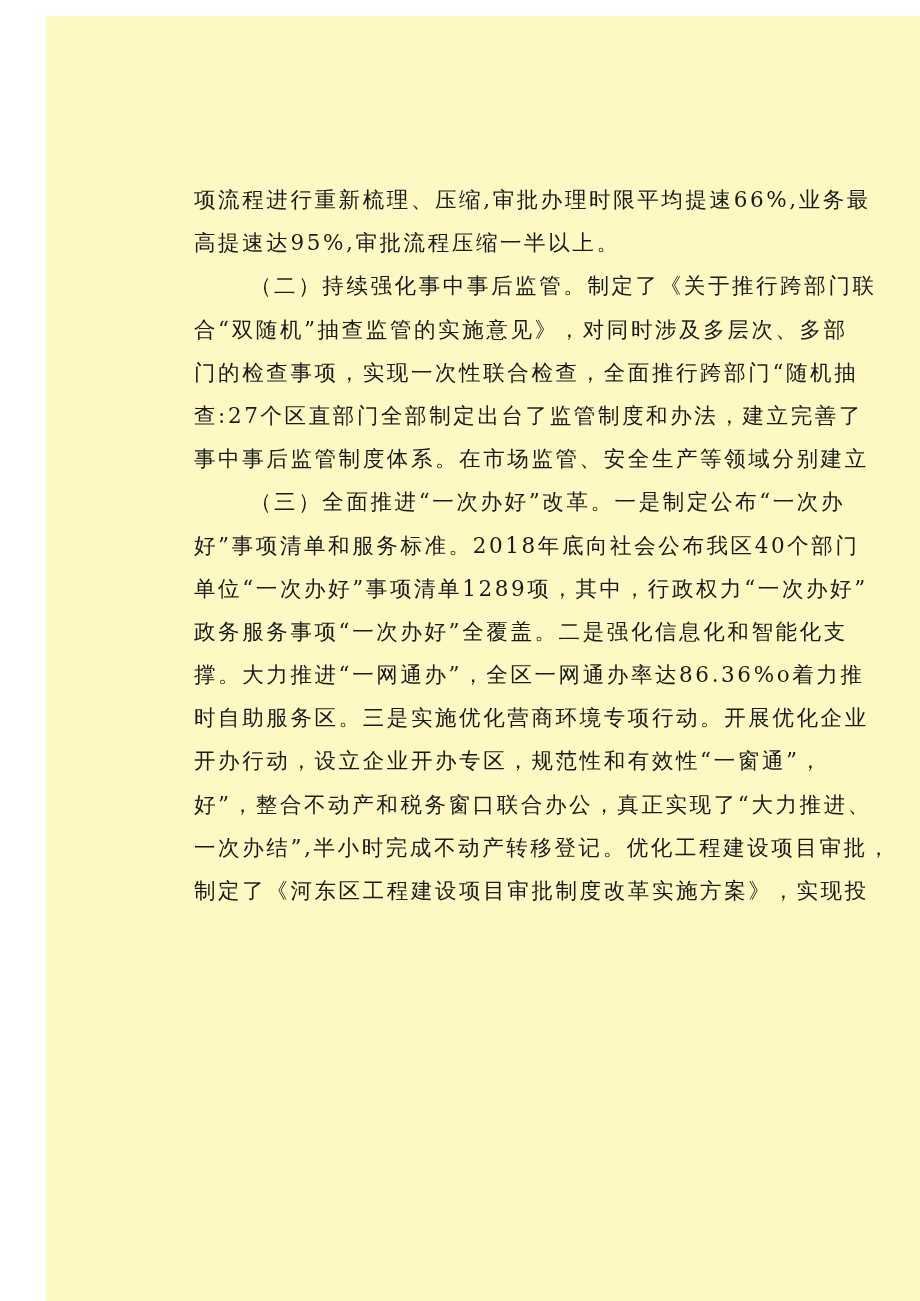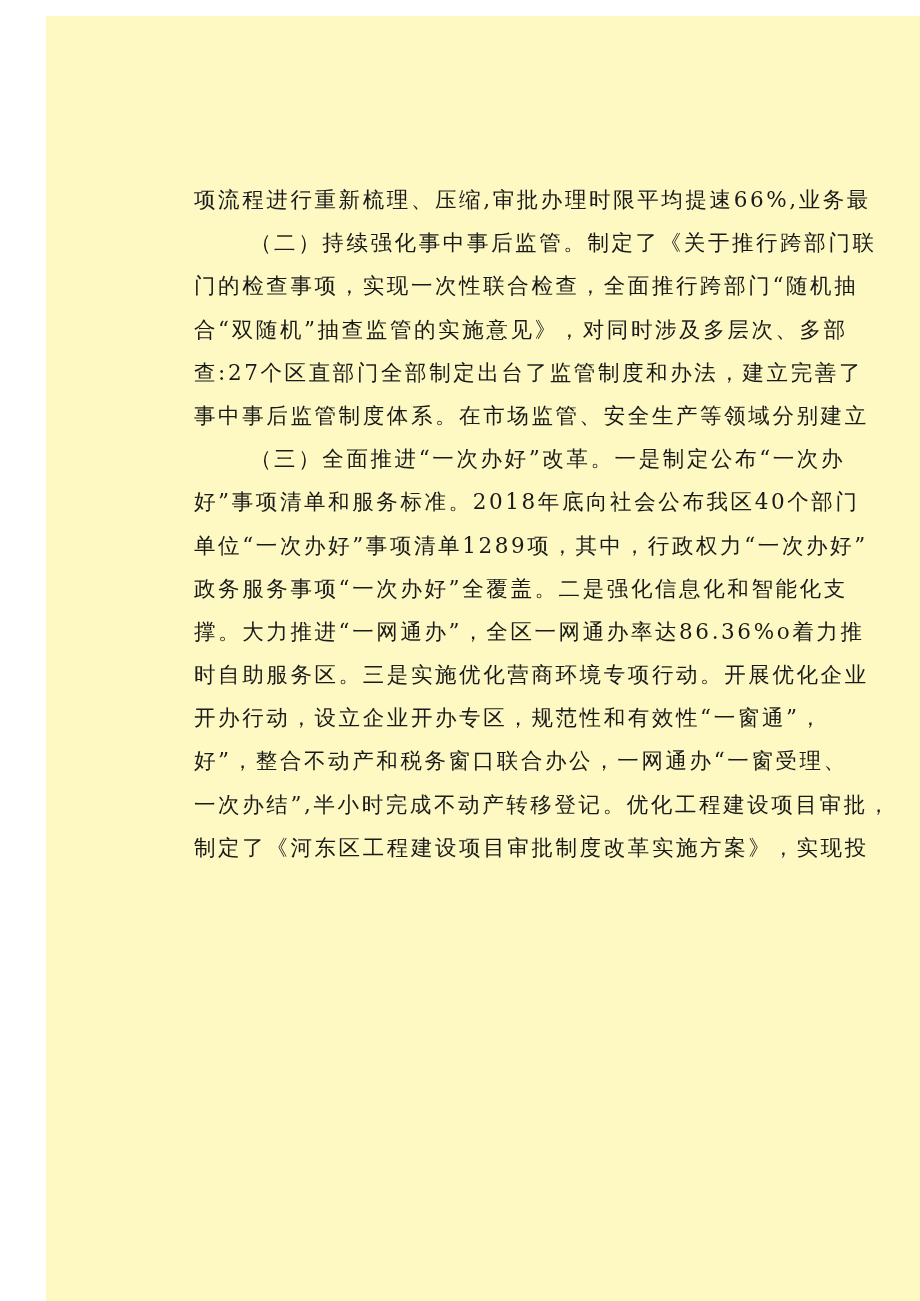--- a/index.html
+++ b/index.html
@@ -41,29 +41,30 @@
     .indent {
       padding-left: 56px;
     }
   </style>
 </head>
 <body>
 
 <div class="page">
   <div class="body-text">
     <span class="line">项流程进行重新梳理、压缩,审批办理时限平均提速66%,业务最</span>
+    <span class="line">高提速达95%,审批流程压缩一半以上。</span>
     <span class="line indent">（二）持续强化事中事后监管。制定了《关于推行跨部门联</span>
+    <span class="line">合“双随机”抽查监管的实施意见》，对同时涉及多层次、多部</span>
     <span class="line">门的检查事项，实现一次性联合检查，全面推行跨部门“随机抽</span>
-    <span class="line">合“双随机”抽查监管的实施意见》，对同时涉及多层次、多部</span>
     <span class="line">查:27个区直部门全部制定出台了监管制度和办法，建立完善了</span>
     <span class="line">事中事后监管制度体系。在市场监管、安全生产等领域分别建立</span>
     <span class="line indent">（三）全面推进“一次办好”改革。一是制定公布“一次办</span>
     <span class="line">好”事项清单和服务标准。2018年底向社会公布我区40个部门</span>
     <span class="line">单位“一次办好”事项清单1289项，其中，行政权力“一次办好”</span>
     <span class="line">政务服务事项“一次办好”全覆盖。二是强化信息化和智能化支</span>
     <span class="line">撑。大力推进“一网通办”，全区一网通办率达86.36%o着力推</span>
     <span class="line">时自助服务区。三是实施优化营商环境专项行动。开展优化企业</span>
     <span class="line">开办行动，设立企业开办专区，规范性和有效性“一窗通”，</span>
-    <span class="line">好”，整合不动产和税务窗口联合办公，一网通办“一窗受理、</span>
+    <span class="line">好”，整合不动产和税务窗口联合办公，真正实现了“大力推进、</span>
     <span class="line">一次办结”,半小时完成不动产转移登记。优化工程建设项目审批，</span>
     <span class="line">制定了《河东区工程建设项目审批制度改革实施方案》，实现投</span>
   </div>
 </div>
 
 </body></html>

